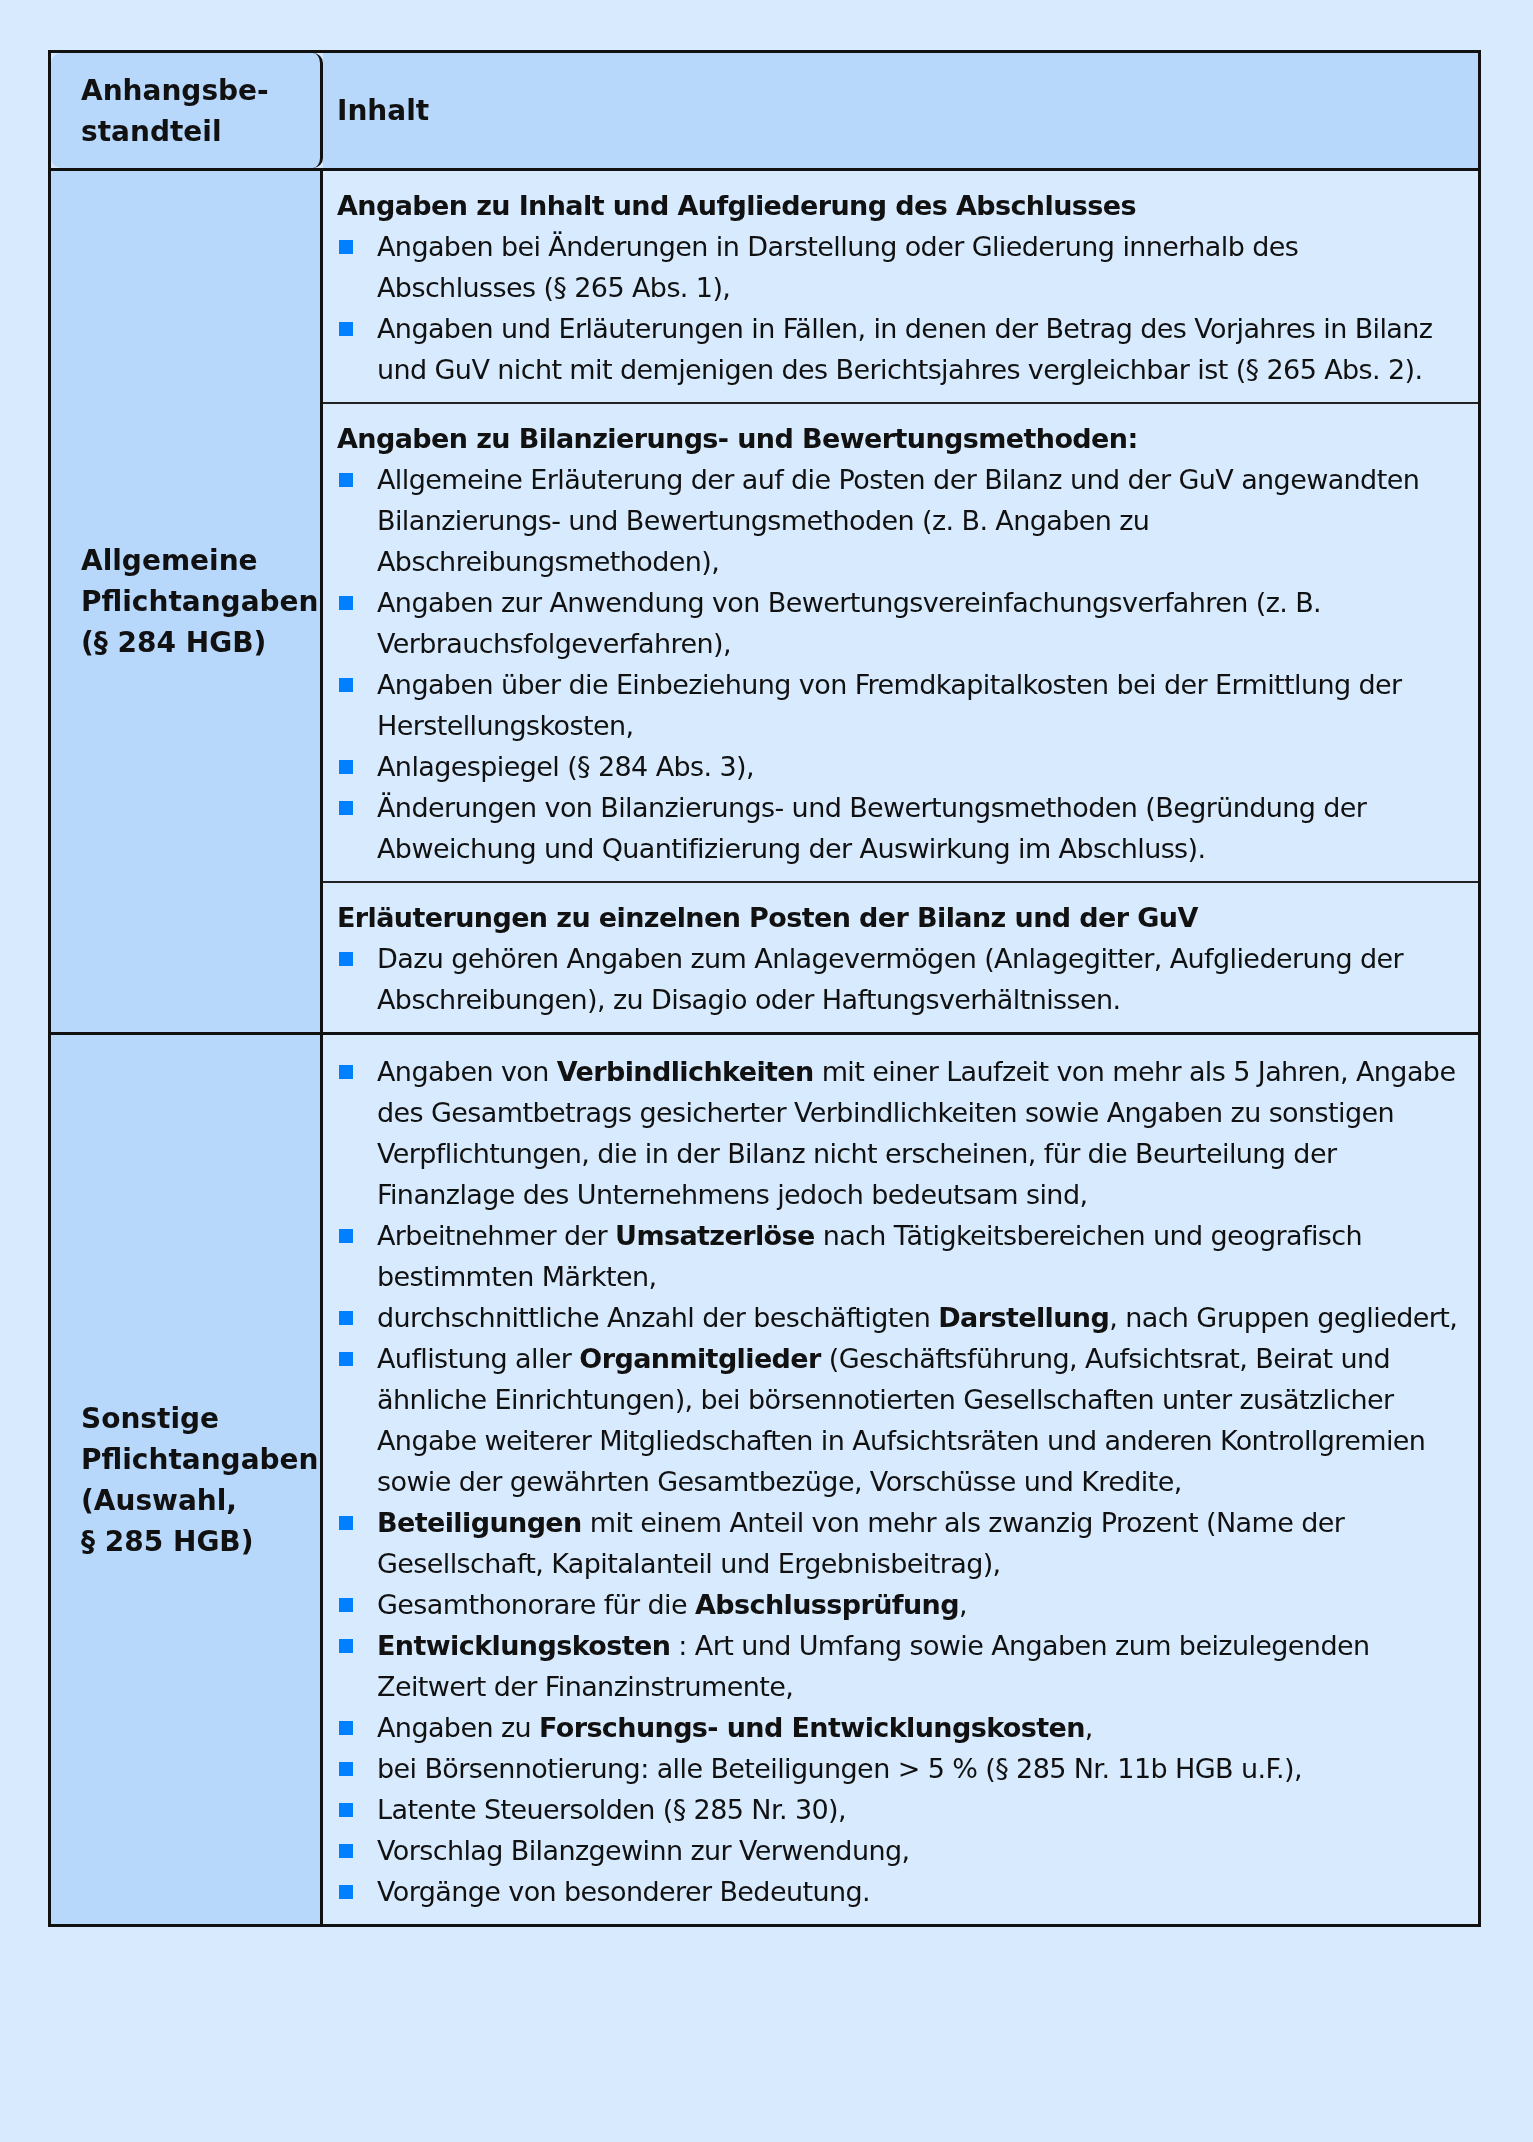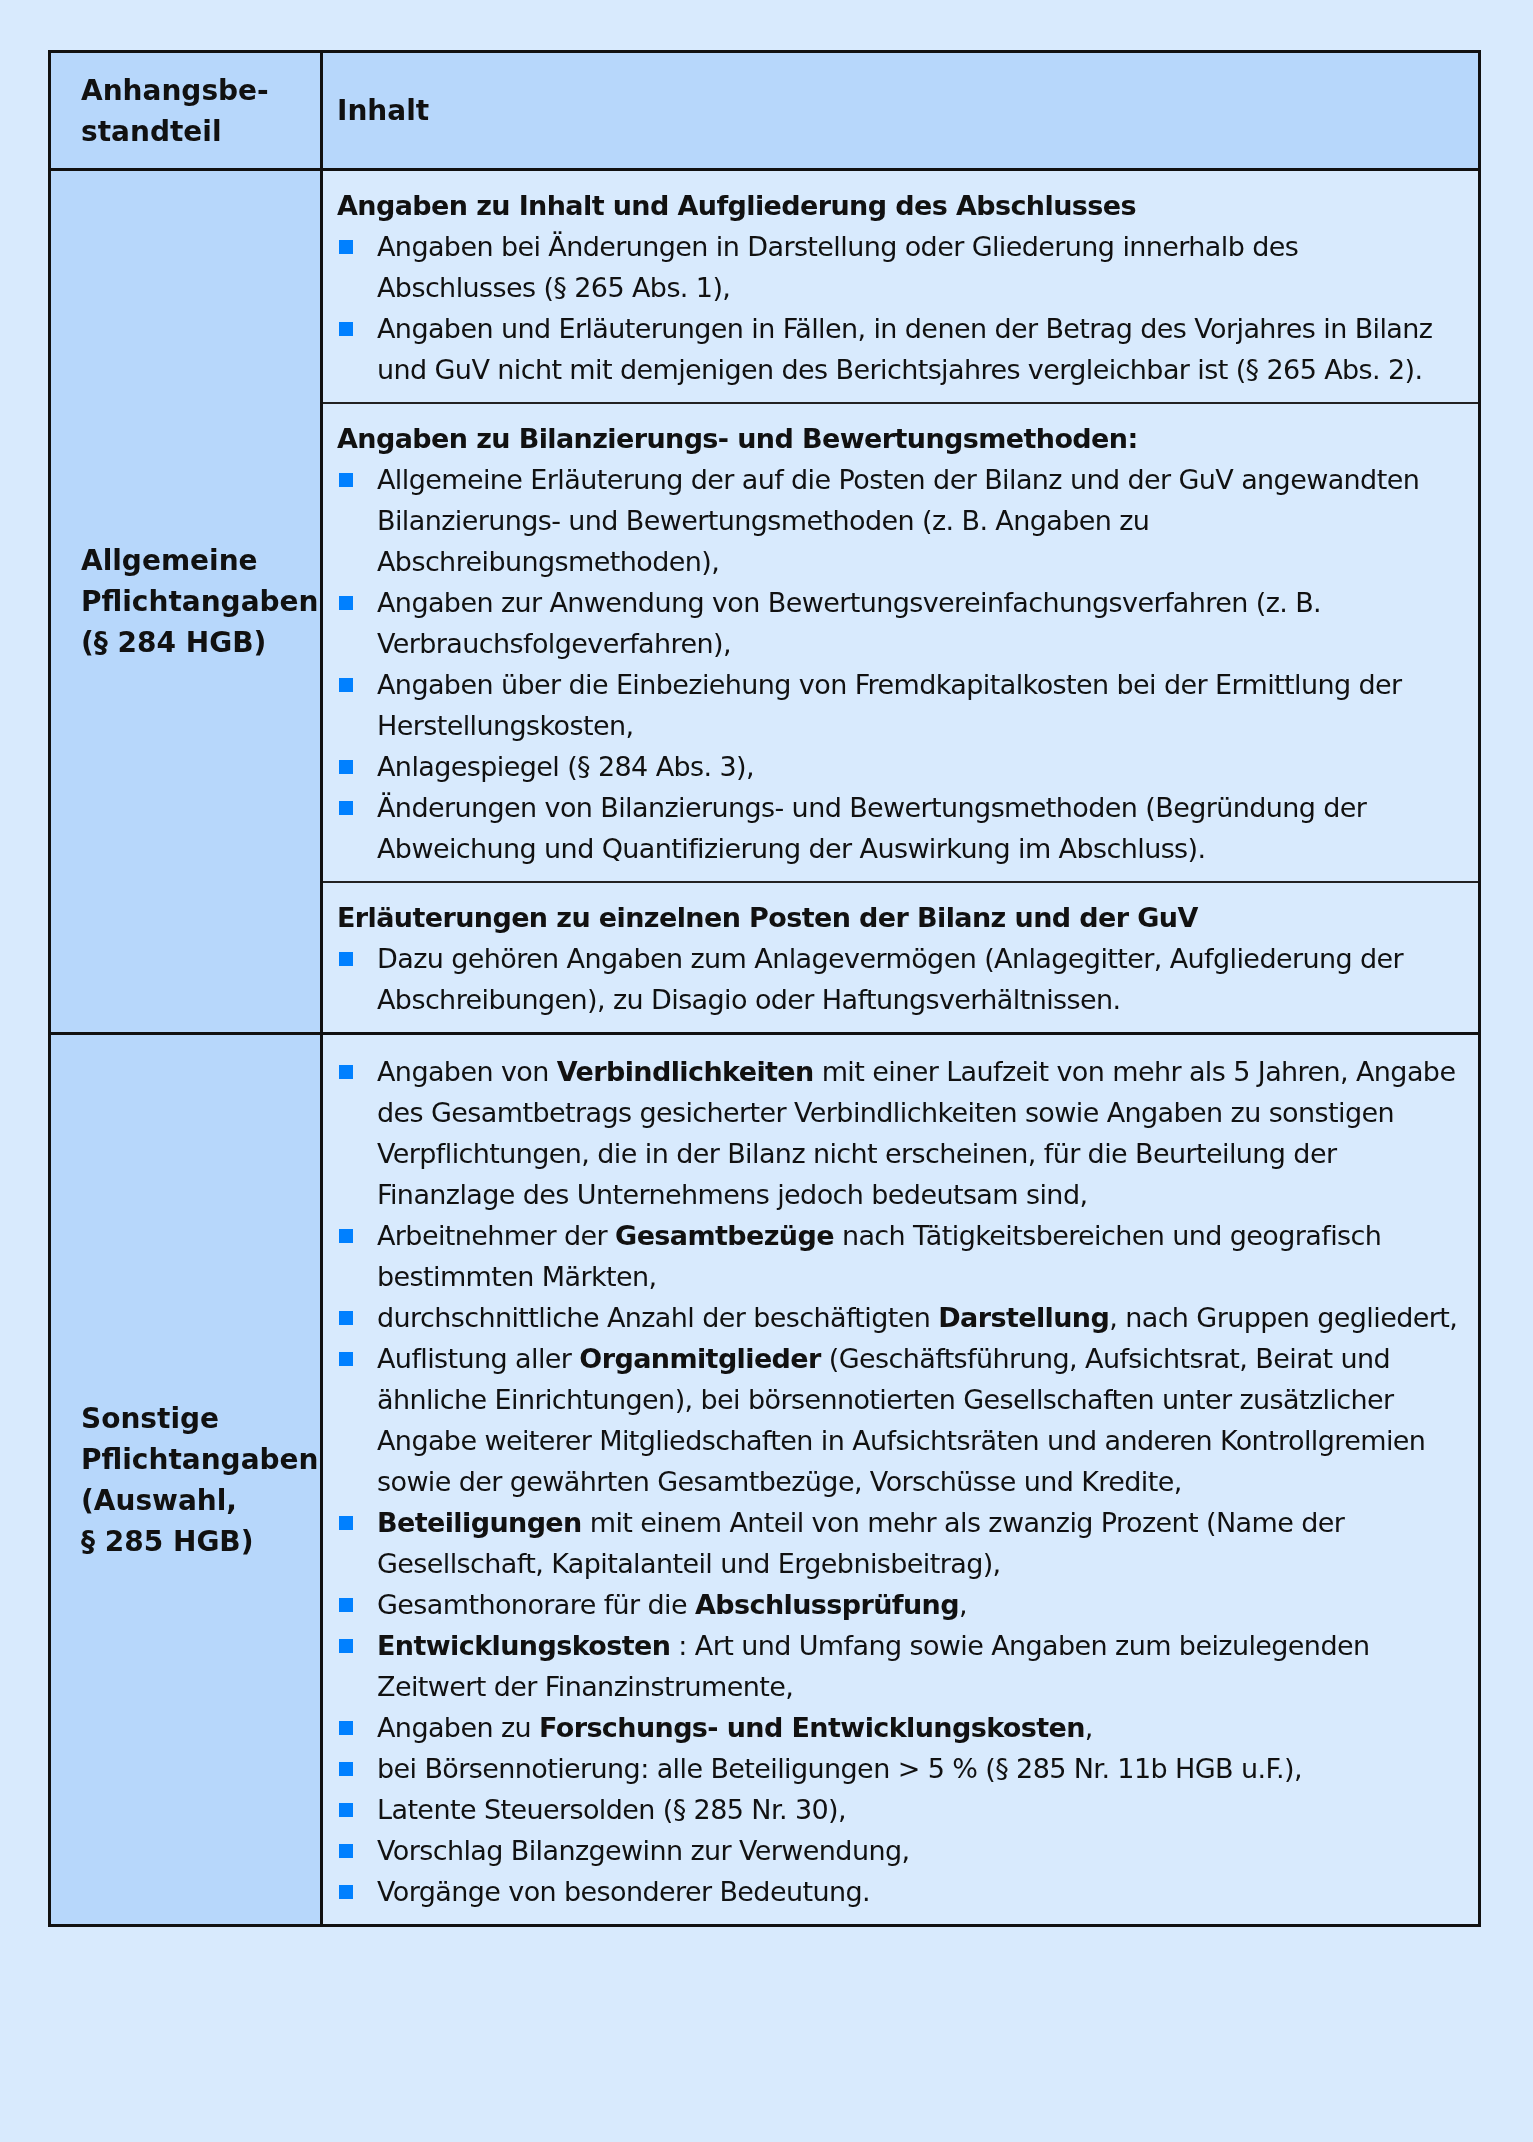--- a/index.html
+++ b/index.html
@@ -25,21 +25,21 @@
     background: #b7d7fb;
     border-right: 3px solid #111;
     box-sizing: border-box;
     padding: 0 0 0 30px;
     font-weight: bold;
     font-size: 28px;
     line-height: 41px;
     display: flex; align-items: center;
   }
   .cell-right { flex: 1; box-sizing: border-box; }
-  .hdr .cell-left { height: 115px; align-items: center; }
+  .hdr .cell-left { height: 115px; align-items: center; border-radius: 10px; }
   .hdr .cell-right {
     background: #b7d7fb;
     display: flex; align-items: center;
     padding-left: 14px;
     font-weight: bold; font-size: 28px;
   }
   .section { padding: 14px 14px 12px 14px; border-top: 2px solid #222; }
   .section:first-child { border-top: none; }
   .sec-title { font-weight: bold; font-size: 27px; line-height: 41px; letter-spacing: -0.6px; }
   ul { list-style: none; margin: 0; padding: 0; }
@@ -107,21 +107,21 @@
     <div class="cell-left">
       <span class="left-label">Sonstige
 Pflichtangaben
 (Auswahl,
 § 285 HGB)</span>
     </div>
     <div class="cell-right" id="row1-content">
         <div class="section">
           <ul>
             <li><span class="bullet"></span><span>Angaben von </span><b>Verbindlichkeiten</b><span> mit einer Laufzeit von mehr als 5 Jahren, Angabe des Gesamtbetrags gesicherter Verbindlichkeiten sowie Angaben zu sonstigen Verpflichtungen, die in der Bilanz nicht erscheinen, für die Beurteilung der Finanzlage des Unternehmens jedoch bedeutsam sind,</span></li>
-            <li><span class="bullet"></span><span>Arbeitnehmer der </span><b>Gesamtbezüge</b><span> nach Tätigkeitsbereichen und geografisch bestimmten Märkten,</span></li>
+            <li><span class="bullet"></span><span>Arbeitnehmer der </span><b>Umsatzerlöse</b><span> nach Tätigkeitsbereichen und geografisch bestimmten Märkten,</span></li>
             <li><span class="bullet"></span><span>durchschnittliche Anzahl der beschäftigten </span><b>Darstellung</b><span>, nach Gruppen gegliedert,</span></li>
             <li><span class="bullet"></span><span>Auflistung aller </span><b>Organmitglieder</b><span> (Geschäftsführung, Aufsichtsrat, Beirat und ähnliche Einrichtungen), bei börsennotierten Gesellschaften unter zusätzlicher Angabe weiterer Mitgliedschaften in Aufsichtsräten und anderen Kontrollgremien sowie der gewährten Gesamtbezüge, Vorschüsse und Kredite,</span></li>
             <li><span class="bullet"></span><b>Beteiligungen</b><span> mit einem Anteil von mehr als zwanzig Prozent (Name der Gesellschaft, Kapitalanteil und Ergebnisbeitrag),</span></li>
             <li><span class="bullet"></span><span>Gesamthonorare für die </span><b>Abschlussprüfung</b><span>,</span></li>
             <li><span class="bullet"></span><b>Entwicklungskosten</b><span> : Art und Umfang sowie Angaben zum beizulegenden Zeitwert der Finanzinstrumente,</span></li>
             <li><span class="bullet"></span><span>Angaben zu </span><b>Forschungs- und Entwicklungskosten</b><span>,</span></li>
             <li><span class="bullet"></span><span>bei Börsennotierung: alle Beteiligungen &gt; 5 % (§ 285 Nr. 11b HGB u.F.),</span></li>
             <li><span class="bullet"></span><span>Latente Steuersolden (§ 285 Nr. 30),</span></li>
             <li><span class="bullet"></span><span>Vorschlag Bilanzgewinn zur Verwendung,</span></li>
             <li><span class="bullet"></span><span>Vorgänge von besonderer Bedeutung.</span></li>

